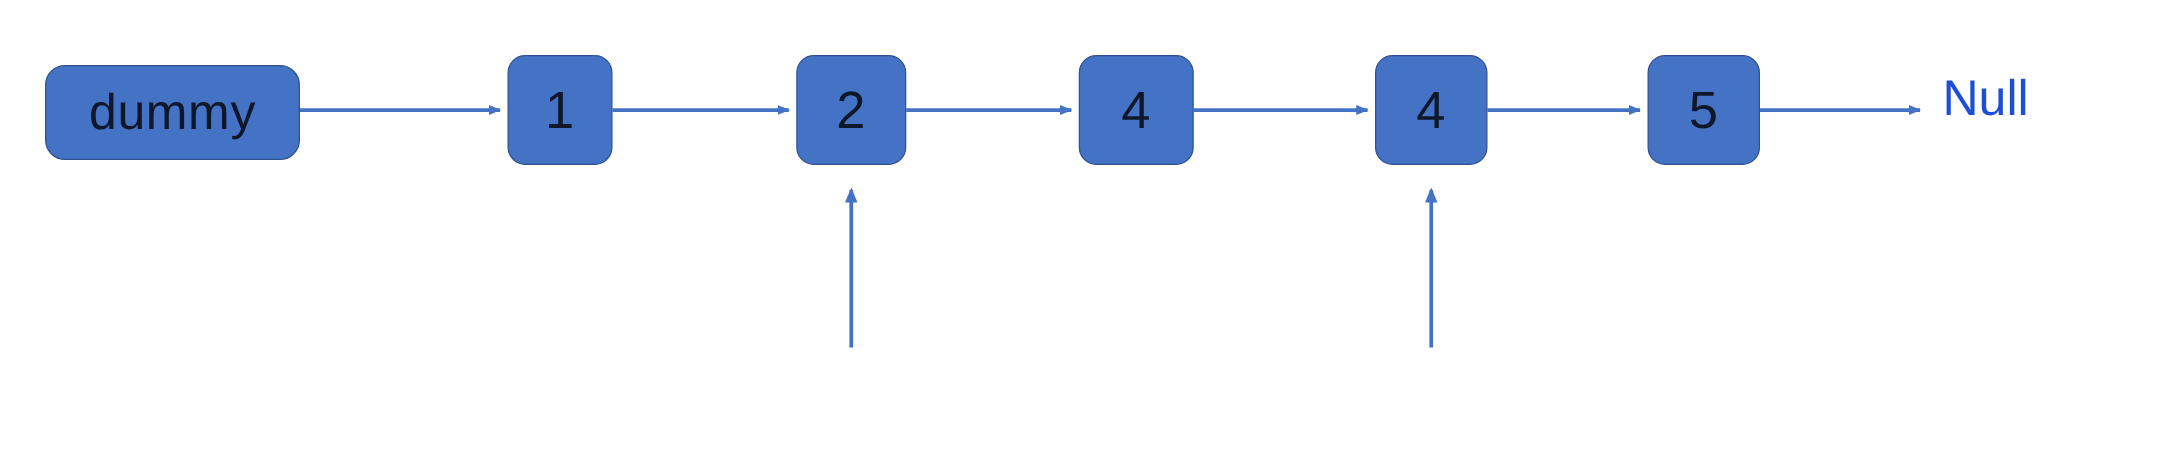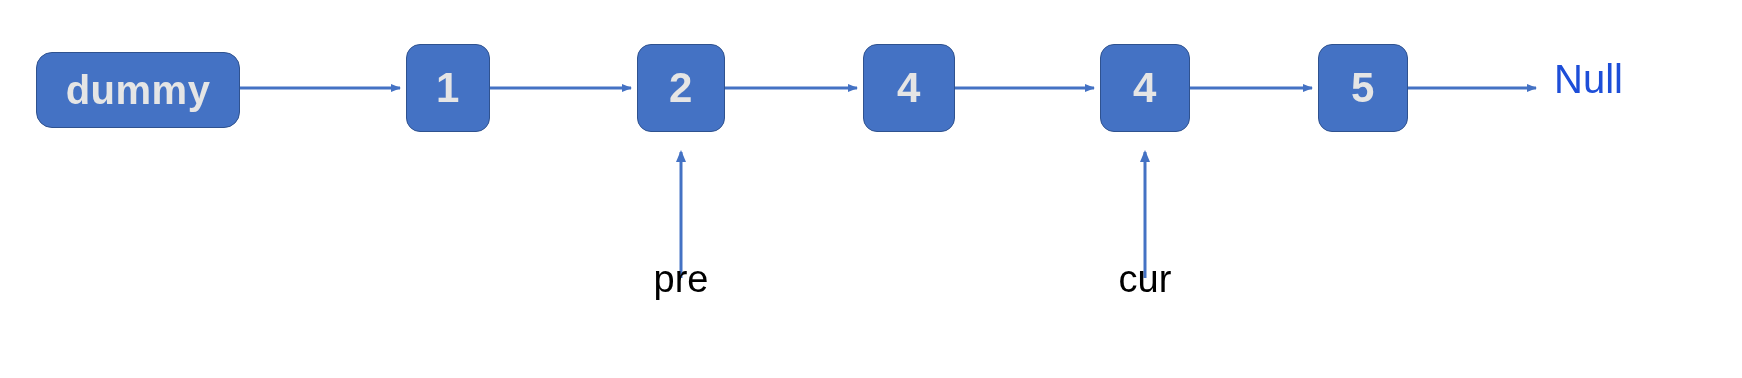--- a/index.html
+++ b/index.html
@@ -16,26 +16,26 @@
     height: 378px;
     background: #ffffff;
     overflow: hidden;
   }
   .node {
     position: absolute;
     box-sizing: border-box;
     background: #4472C4;
     border: 1.5px solid #2F528F;
     border-radius: 14px;
-    color: #e5e5e5;
+    color: #0f172a;
     display: flex;
     align-items: center;
     justify-content: center;
     font-family: "Liberation Sans", sans-serif;
-    font-weight: 700;
+    font-weight: 400;
     letter-spacing: 0.5px;
     user-select: none;
   }
   .node.dummy {
     border-radius: 16px;
     font-size: 40px;
   }
   .node.value {
     font-size: 42px;
   }
@@ -114,17 +114,15 @@
   <div class="node value" style="left:1100px; top:44px; width:90px; height:88px;">
     <span>4</span>
   </div>
 
   <div class="node value" style="left:1318px; top:44px; width:90px; height:88px;">
     <span>5</span>
   </div>
 
   <div class="text-label" style="left:1554px; top:57px;">Null</div>
 
-  <div class="ptr-label" style="left:621px; top:258px; width:120px;">pre</div>
 
-  <div class="ptr-label" style="left:1085px; top:258px; width:120px;">cur</div>
 
 </div>
 
 </body></html>

